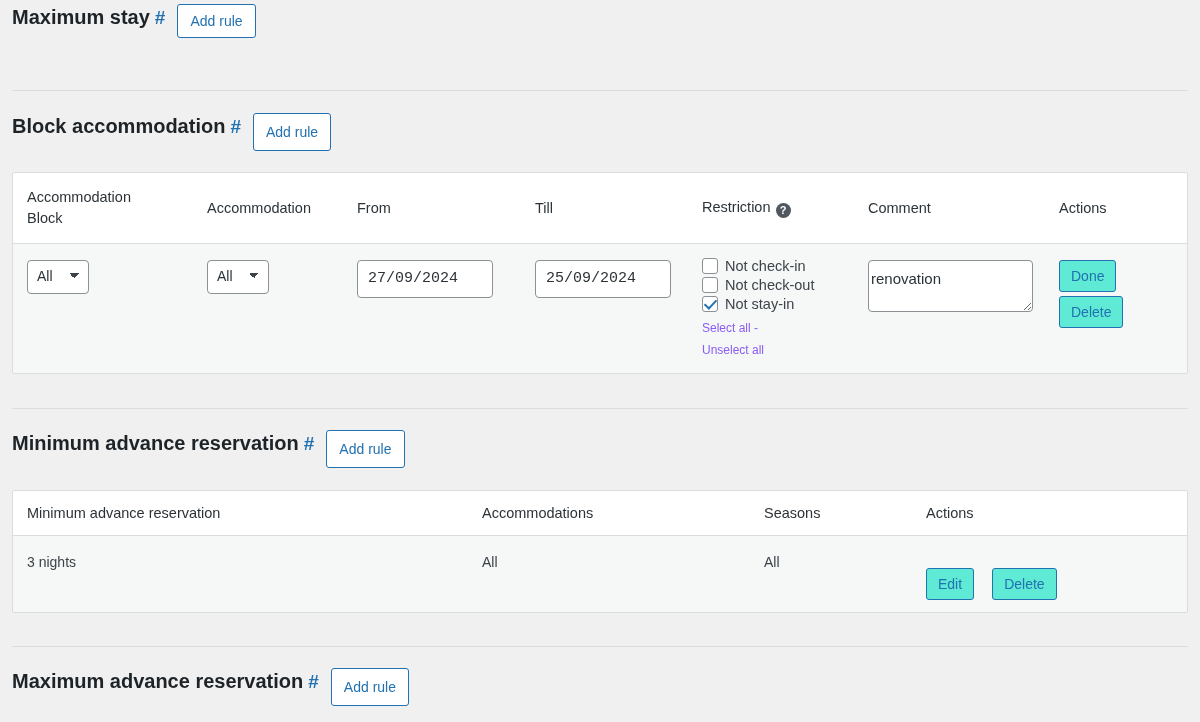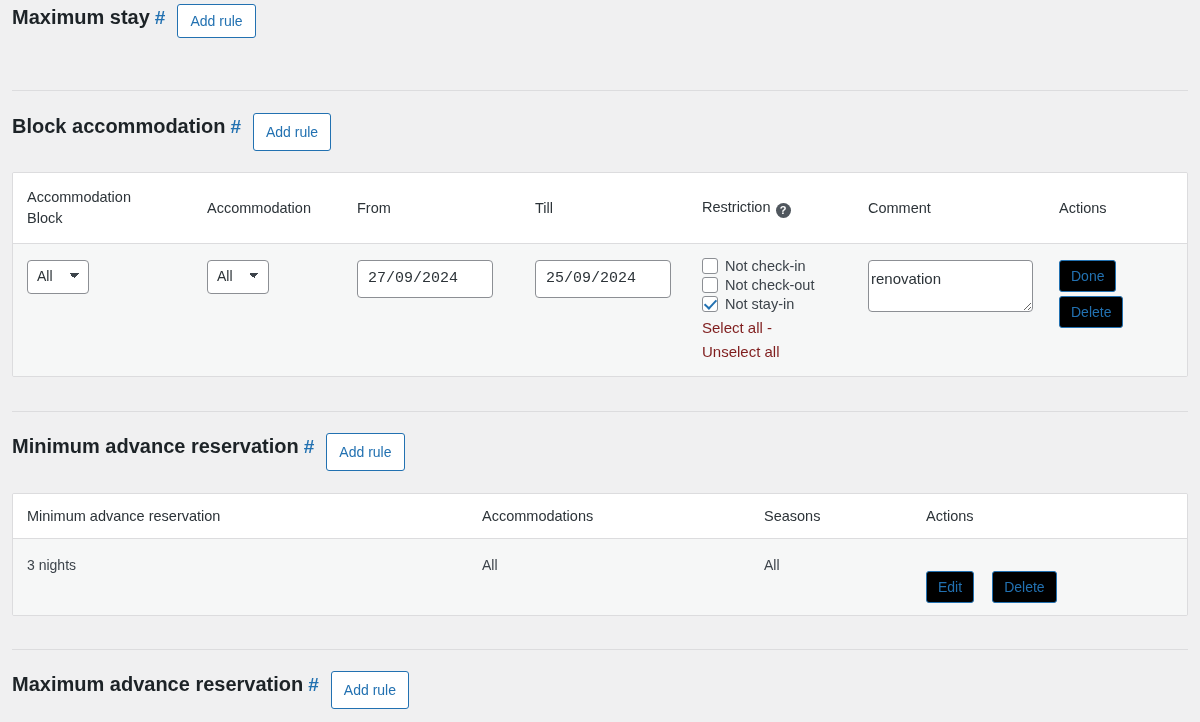--- a/index.html
+++ b/index.html
@@ -38,21 +38,21 @@
     color: #2271b1;
     font-weight: bold;
     font-size: 19px;
     margin-left: 5px;
     text-decoration: none;
   }
 
   
   .btn {
     display: inline-block;
-    background: #000000;
+    background: #5eead4;
     border: 1px solid #2271b1;
     color: #2271b1;
     border-radius: 3px;
     font-size: 14px;
     line-height: 1;
     padding: 8px 11px;
     cursor: pointer;
     font-family: "Liberation Sans", sans-serif;
     white-space: nowrap;
     text-align: center;
@@ -198,23 +198,23 @@
     position: absolute;
     left: 4px;
     top: 0px;
     width: 5px;
     height: 10px;
     border: solid #2271b1;
     border-width: 0 2px 2px 0;
     transform: rotate(43deg);
   }
   .lnk {
-    color: #7f1d1d;
+    color: #8b5cf6;
     text-decoration: none;
-    font-size: 15px;
+    font-size: 12px;
     cursor: pointer;
   }
   .sel-links { line-height: 1.6; margin-top: 4px; }
 
   
   .act-stack { display: inline-flex; flex-direction: column; gap: 4px; align-items: flex-start; }
   .act-inline { display: inline-flex; gap: 18px; margin-top: 20px; }
 
   .cell-mid { padding-top: 16px !important; }
 </style>

